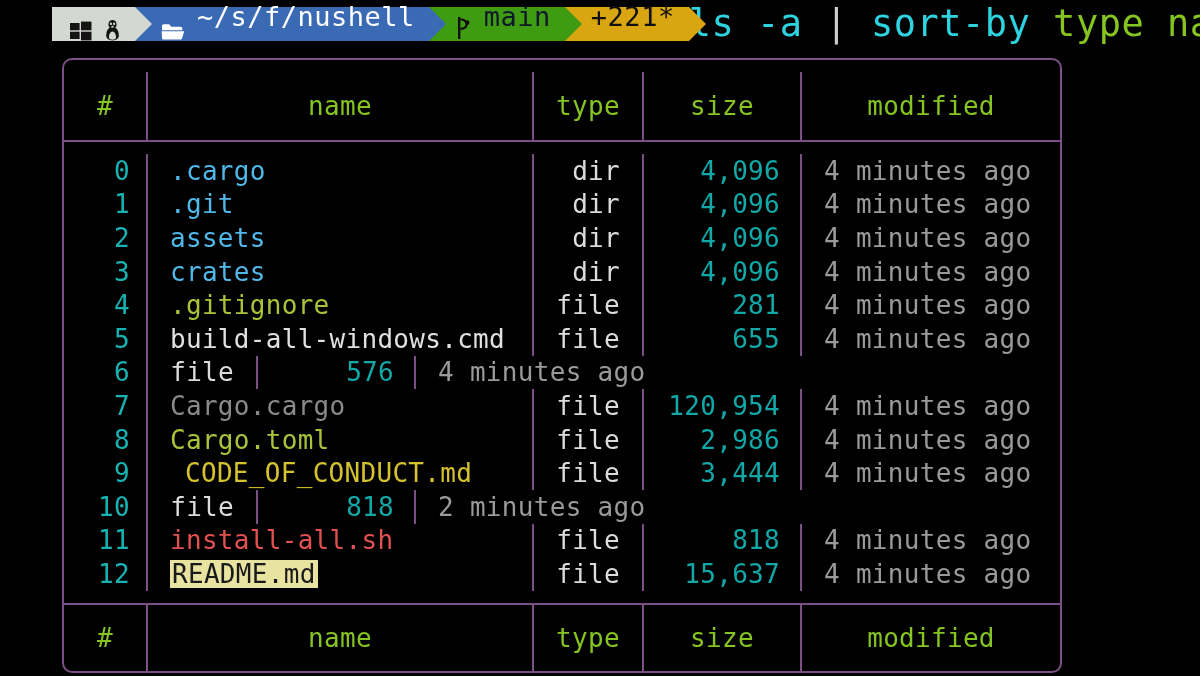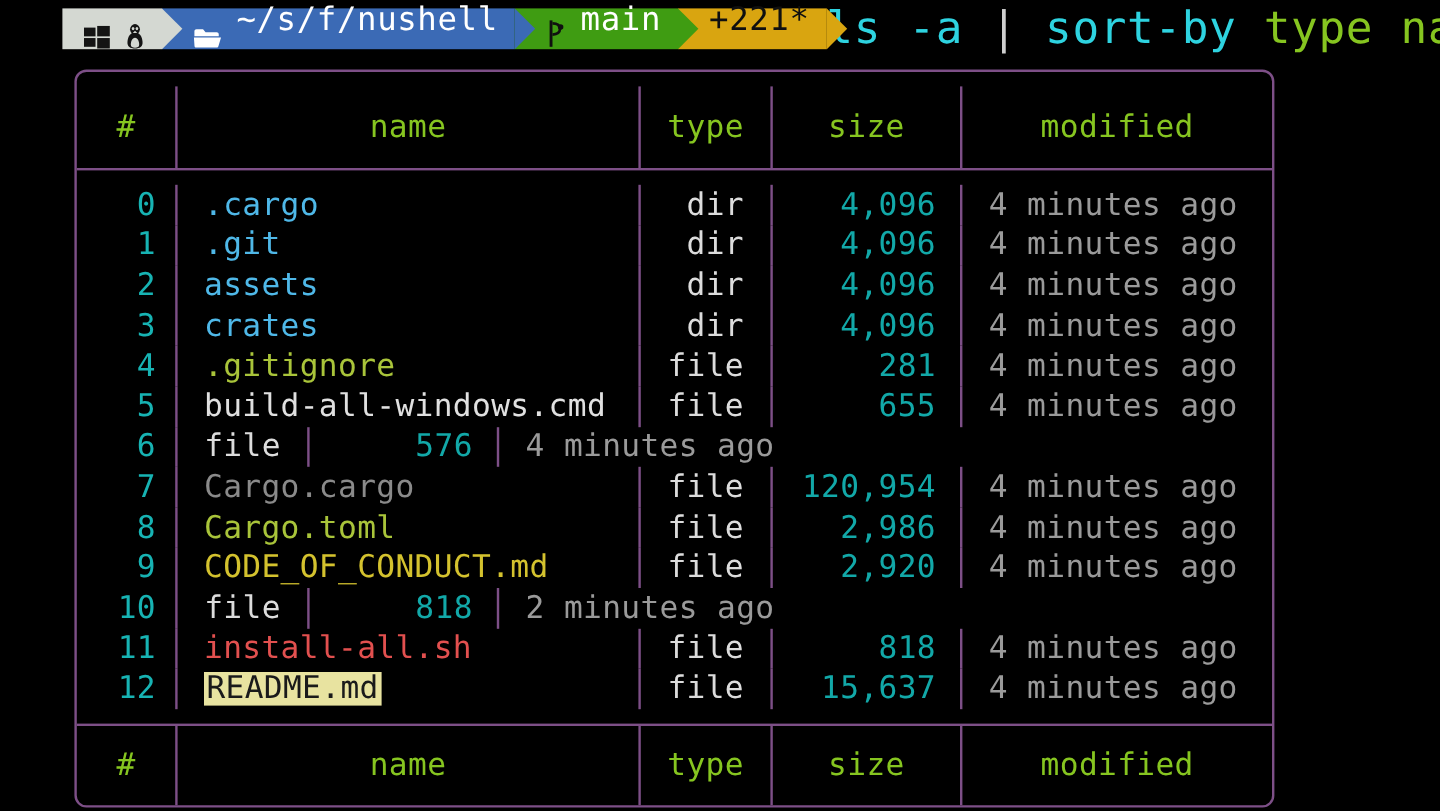--- a/index.html
+++ b/index.html
@@ -37,21 +37,21 @@
   .seg {
     display: flex;
     align-items: flex-end;
     position: relative;
     padding: 0 14px 0 16px;
     height: 34px;
     align-self: center;
   }
   .seg-os      { background: #d4d8d2; color: #141414; padding-left: 18px; margin-left: 52px; }
   .seg-path    { background: #3b6ab5; color: #ffffff; }
-  .seg-branch  { background: #3f9c12; color: #ffffff; }
+  .seg-branch  { background: #3f9c12; color: #0f172a; }
   .seg-status  { background: #d9a510; color: #101010; }
 
   
   .seg::after {
     content: "";
     position: absolute;
     right: -17px;
     top: 0;
     width: 0;
     height: 0;
@@ -134,21 +134,21 @@
     padding: 0;
     color: #86c520;
   }
 
   
   .col-idx     { color: #17b3b3; }
   .col-dir     { color: #4fb8e8; }
   .col-white   { color: #e0e0e0; }
   .col-dim     { color: #8a8a8a; }
   .col-olive   { color: #a9c43a; }
-  .col-yellow  { color: #d4c22e; }
+  .col-yellow  { color: #d4c22e; margin-left: 15px; }
   .col-green   { color: #18c45c; }
   .col-red     { color: #e2504f; }
   .col-type    { color: #dcdcdc; }
   .col-size    { color: #12a8a8; }
   .col-mod     { color: #9a9a9a; }
 
   .hl {
     background: #e8e3a0;
     color: #1a1a1a;
     padding: 1px 2px;
@@ -290,21 +290,21 @@
           <div class="cell c-idx col-idx">8</div>
           <div class="cell c-name"><span class="col-olive">Cargo.toml</span></div>
           <div class="cell c-type col-type">file</div>
           <div class="cell c-size col-size">2,986</div>
           <div class="cell c-mod col-mod">4 minutes ago</div>
         </div>
         <div class="trow data-row">
           <div class="cell c-idx col-idx">9</div>
           <div class="cell c-name"><span class="col-yellow">CODE_OF_CONDUCT.md</span></div>
           <div class="cell c-type col-type">file</div>
-          <div class="cell c-size col-size">2,920</div>
+          <div class="cell c-size col-size">3,444</div>
           <div class="cell c-mod col-mod">4 minutes ago</div>
         </div>
         <div class="trow data-row">
           <div class="cell c-idx col-idx">10</div>
           <div class="cell c-type col-type">file</div>
           <div class="cell c-size col-size">818</div>
           <div class="cell c-mod col-mod">2 minutes ago</div>
         </div>
         <div class="trow data-row">
           <div class="cell c-idx col-idx">11</div>

